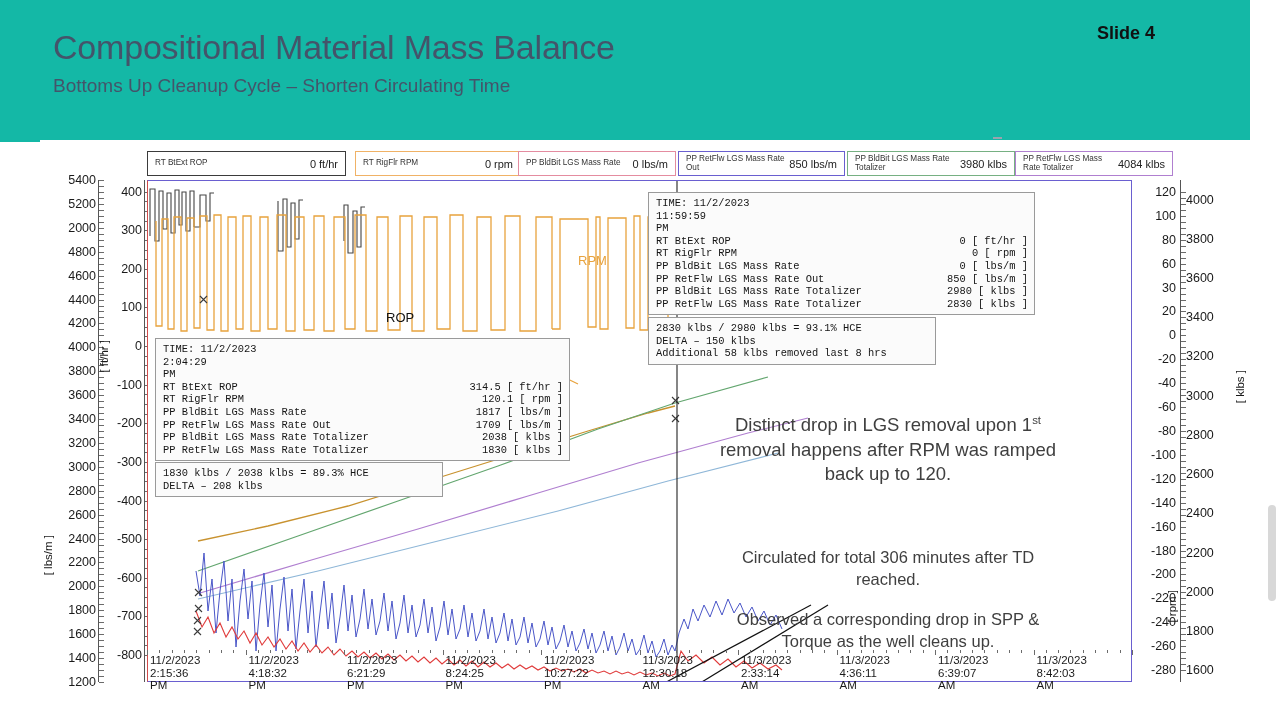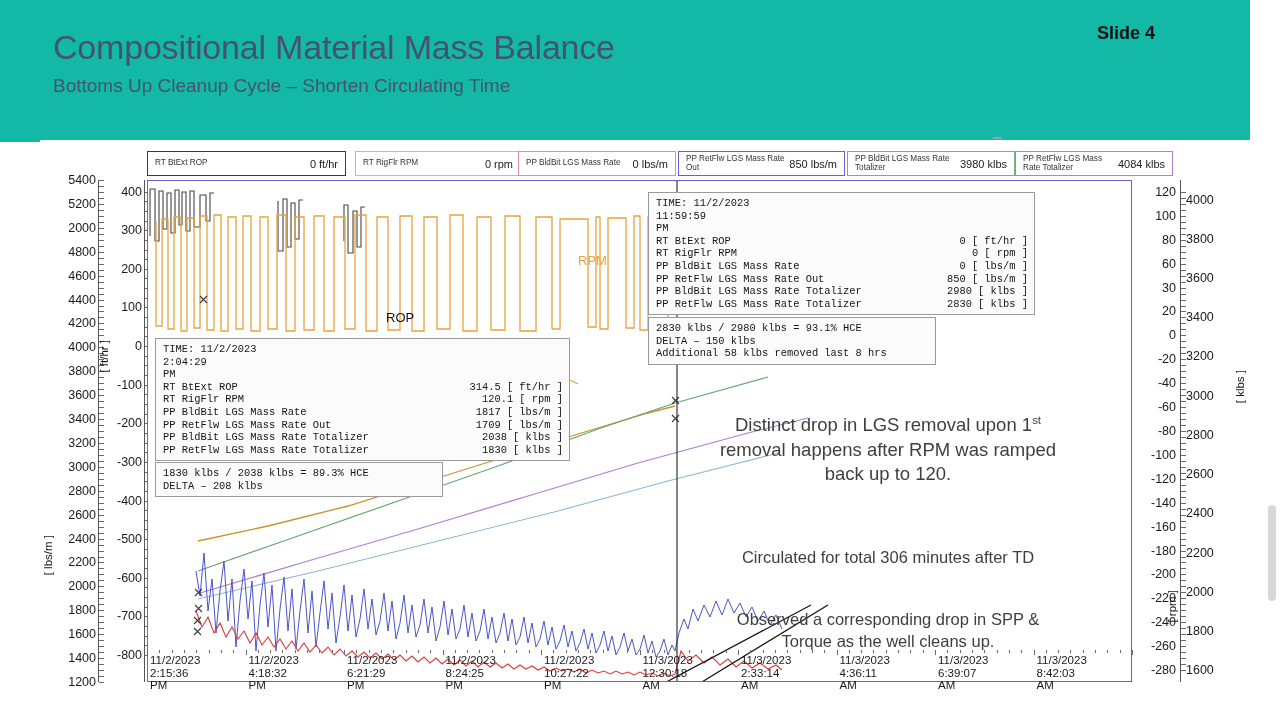--- a/index.html
+++ b/index.html
@@ -718,18 +718,19 @@
 <div class="inline-lbl lbl-rop">ROP</div>
 
 <div class="callout c1">
   <span class="ln"><span>Distinct drop in LGS removal upon 1</span><sup>st</sup></span>
   <span class="ln">removal happens after RPM was ramped</span>
   <span class="ln">back up to 120.</span>
 </div>
 
 <div class="callout c2">
   <span class="ln">Circulated for total 306 minutes after TD</span>
+  <span class="ln">reached.</span>
 </div>
 
 <div class="callout c3">
   <span class="ln">Observed a corresponding drop in SPP &amp;</span>
   <span class="ln">Torque as the well cleans up.</span>
 </div>
 
 </body></html>

